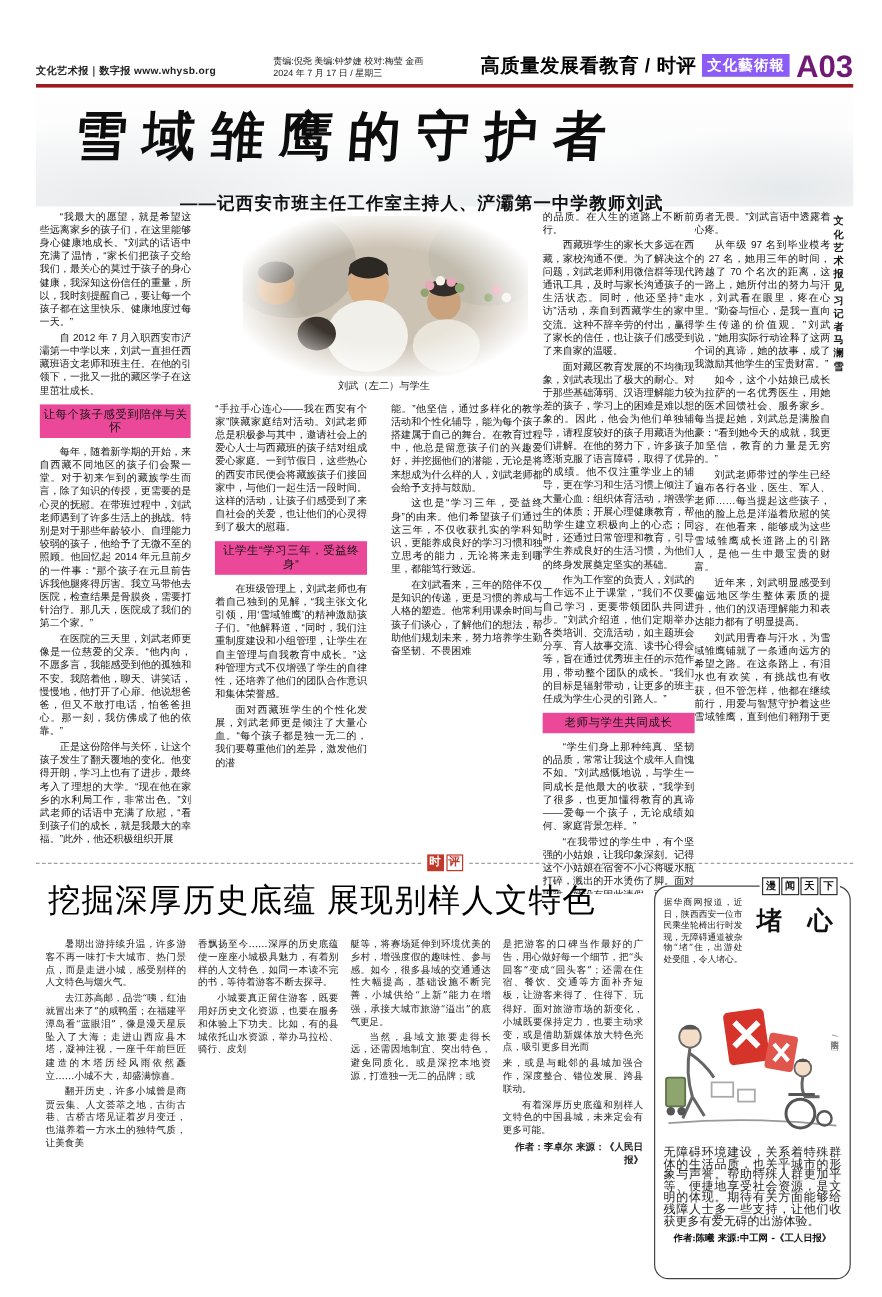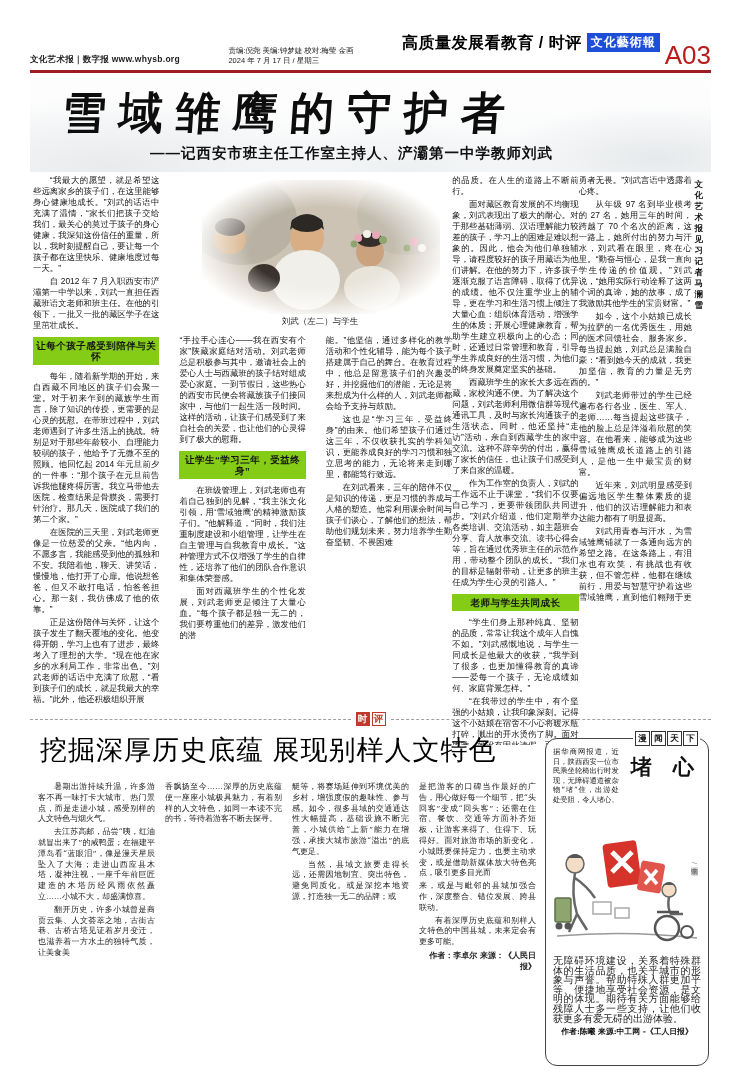--- a/index.html
+++ b/index.html
@@ -6,41 +6,41 @@
   body{width:735px;height:1081px;position:relative;background:#fff;overflow:hidden;
        font-family:"Liberation Sans","DejaVu Sans",sans-serif;color:#1a1a1a;}
   .abs{position:absolute;}
   
   .hdr{left:30px;right:24px;top:28px;height:38px;border-bottom:3px solid #9c1c22;
        display:flex;align-items:flex-end;justify-content:space-between;padding-bottom:4px;}
   .masthead{font-size:8.5px;font-weight:bold;color:#222;letter-spacing:.3px;}
   .credits{font-size:7.5px;line-height:10px;color:#222;}
   .hdr-right{display:flex;align-items:flex-start;gap:5px;}
   .section-label{font-size:16px;font-weight:900;letter-spacing:.5px;color:#000;}
-  .brand-box{background:#1d4ed8;color:#fff;font-family:"DejaVu Serif",serif;font-weight:900;
+  .brand-box{background:#8b5cf6;color:#fff;font-family:"DejaVu Serif",serif;font-weight:900;
              font-size:12px;line-height:19px;padding:0 4px;letter-spacing:1px;}
-  .pageno{font-size:26px;font-weight:400;line-height:21px;color:#b91c1c;margin-top:12px;}
+  .pageno{font-size:26px;font-weight:700;line-height:21px;color:#701a75;}
   
   .banner{left:30px;right:24px;top:76px;height:96px;
     background:
       radial-gradient(55% 120% at 12% 95%, #e8eaec 0%, rgba(232,234,236,0) 60%),
       radial-gradient(45% 100% at 55% 100%, #edf0f1 0%, rgba(237,240,241,0) 55%),
       radial-gradient(40% 90% at 92% 85%, #e6e9eb 0%, rgba(230,233,235,0) 60%),
       linear-gradient(#fefefe,#f8f9fa);}
   .main-title{left:62px;top:84px;font-family:"DejaVu Serif",serif;font-weight:900;
       font-size:44px;letter-spacing:13px;color:#0d0d0d;transform:skewX(-4deg);}
-  .sub-title{left:150px;top:144px;font-size:14.5px;font-weight:700;color:#111;letter-spacing:1px;}
+  .sub-title{left:150px;top:160px;font-size:14.5px;font-weight:700;color:#111;letter-spacing:1px;}
   
   .cols{left:33px;top:175px;width:672px;height:570px;display:flex;justify-content:space-between;}
   .col{width:129px;height:100%;overflow:hidden;font-size:8.4px;line-height:11px;
        text-align:justify;color:#141414;}
   .col.pad{padding-top:160px;box-sizing:border-box;margin-left:20px;}
   .para{margin:0 0 2px 0;text-indent:2em;}
   .para.cont{text-indent:0;}
-  .sec-h{background:#84cc16;text-align:center;font-weight:bold;font-size:9.5px;
+  .sec-h{background:#ec4899;text-align:center;font-weight:normal;font-size:9.5px;
          padding:3px 1px;margin:6px 0;text-indent:0;letter-spacing:.5px;}
   .credit{font-weight:bold;text-align:right;text-indent:0;margin-top:2px;}
   .col5{display:flex;flex-direction:row;}
   .col5 .flow{height:428px;overflow:hidden;}
   .byline{font-size:8.5px;font-weight:bold;text-align:right;margin:4px 2px 0 0;}
   
   .photo{left:202px;top:180px;width:238px;height:134px;z-index:3;}
   .photo-cap{left:235px;top:316px;width:170px;text-align:center;font-size:8.5px;
              font-family:"DejaVu Serif",serif;color:#222;z-index:3;}
   
@@ -153,22 +153,22 @@
       <div class="para">在班级管理上，刘武老师也有着自己独到的见解，“我主张文化引领，用‘雪域雏鹰’的精神激励孩子们。”他解释道，“同时，我们注重制度建设和小组管理，让学生在自主管理与自我教育中成长。”这种管理方式不仅增强了学生的自律性，还培养了他们的团队合作意识和集体荣誉感。</div>
       <div class="para">面对西藏班学生的个性化发展，刘武老师更是倾注了大量心血。“每个孩子都是独一无二的，我们要尊重他们的差异，激发他们的潜</div>
     </div>
   <div class="col pad">
       <div class="para cont">能。”他坚信，通过多样化的教学活动和个性化辅导，能为每个孩子搭建属于自己的舞台。在教育过程中，他总是留意孩子们的兴趣爱好，并挖掘他们的潜能，无论是将来想成为什么样的人，刘武老师都会给予支持与鼓励。</div>
       <div class="para">这也是“学习三年，受益终身”的由来。他们希望孩子们通过这三年，不仅收获扎实的学科知识，更能养成良好的学习习惯和独立思考的能力，无论将来走到哪里，都能笃行致远。</div>
       <div class="para">在刘武看来，三年的陪伴不仅是知识的传递，更是习惯的养成与人格的塑造。他常利用课余时间与孩子们谈心，了解他们的想法，帮助他们规划未来，努力培养学生勤奋坚韧、不畏困难</div>
     </div>
   <div class="col">
       <div class="para cont">的品质。在人生的道路上不断前行。</div>
+      <div class="para">西藏班学生的家长大多远在西藏，家校沟通不便。为了解决这个问题，刘武老师利用微信群等现代通讯工具，及时与家长沟通孩子的生活状态。同时，他还坚持“走访”活动，亲自到西藏学生的家中交流。这种不辞辛劳的付出，赢得了家长的信任，也让孩子们感受到了来自家的温暖。</div>
       <div class="para">面对藏区教育发展的不均衡现象，刘武表现出了极大的耐心。对于那些基础薄弱、汉语理解能力较差的孩子，学习上的困难是难以想象的。因此，他会为他们单独辅导，请程度较好的孩子用藏语为他们讲解。在他的努力下，许多孩子逐渐克服了语言障碍，取得了优异的成绩。他不仅注重学业上的辅导，更在学习和生活习惯上倾注了大量心血：组织体育活动，增强学生的体质；开展心理健康教育，帮助学生建立积极向上的心态；同时，还通过日常管理和教育，引导学生养成良好的生活习惯，为他们的终身发展奠定坚实的基础。</div>
-      <div class="para">西藏班学生的家长大多远在西藏，家校沟通不便。为了解决这个问题，刘武老师利用微信群等现代通讯工具，及时与家长沟通孩子的生活状态。同时，他还坚持“走访”活动，亲自到西藏学生的家中交流。这种不辞辛劳的付出，赢得了家长的信任，也让孩子们感受到了来自家的温暖。</div>
       <div class="para">作为工作室的负责人，刘武的工作远不止于课堂，“我们不仅要自己学习，更要带领团队共同进步。”刘武介绍道，他们定期举办各类培训、交流活动，如主题班会分享、育人故事交流、读书心得会等，旨在通过优秀班主任的示范作用，带动整个团队的成长。“我们的目标是辐射带动，让更多的班主任成为学生心灵的引路人。”</div>
       <div class="sec-h">老师与学生共同成长</div>
       <div class="para">“学生们身上那种纯真、坚韧的品质，常常让我这个成年人自愧不如。”刘武感慨地说，与学生一同成长是他最大的收获，“我学到了很多，也更加懂得教育的真谛——爱每一个孩子，无论成绩如何、家庭背景怎样。”</div>
       <div class="para">“在我带过的学生中，有个坚强的小姑娘，让我印象深刻。记得这个小姑娘在宿舍不小心将暖水瓶打碎，溅出的开水烫伤了脚。面对困难，她没有因此请假，而是选择坚持到课堂上。”她的那份坚韧，正所谓</div>
     </div>
   <div class="col col5">
     <div class="flow">
         <div class="para cont">勇者无畏。”刘武言语中透露着心疼。</div>
         <div class="para">从年级 97 名到毕业模考的 27 名，她用三年的时间，跨越了 70 个名次的距离，这一路上，她所付出的努力与汗水，刘武看在眼里，疼在心里。“勤奋与恒心，是我一直向学生传递的价值观。”刘武说，“她用实际行动诠释了这两个词的真谛，她的故事，成了我激励其他学生的宝贵财富。”</div>
         <div class="para">如今，这个小姑娘已成长为拉萨的一名优秀医生，用她的医术回馈社会、服务家乡。每当提起她，刘武总是满脸自豪：“看到她今天的成就，我更加坚信，教育的力量是无穷的。”</div>
@@ -205,20 +205,21 @@
 
 <div class="abs rev-head">挖掘深厚历史底蕴  展现别样人文特色</div>
 <div class="abs rev-cols">
   <div class="rev-col">
       <div class="para">暑期出游持续升温，许多游客不再一味打卡大城市、热门景点，而是走进小城，感受别样的人文特色与烟火气。</div>
       <div class="para">去江苏高邮，品尝“咦，红油就冒出来了”的咸鸭蛋；在福建平潭岛看“蓝眼泪”，像是漫天星辰坠入了大海；走进山西应县木塔，凝神注视，一座千年前巨匠建造的木塔历经风雨依然矗立……小城不大，却盛满惊喜。</div>
       <div class="para">翻开历史，许多小城曾是商贾云集、人文荟萃之地，古街古巷、古桥古塔见证着岁月变迁，也滋养着一方水土的独特气质，让美食美</div>
     </div>
   <div class="rev-col">
       <div class="para cont">香飘扬至今……深厚的历史底蕴使一座座小城极具魅力，有着别样的人文特色，如同一本读不完的书，等待着游客不断去探寻。</div>
+      <div class="para">小城要真正留住游客，既要用好历史文化资源，也要在服务和体验上下功夫。比如，有的县城依托山水资源，举办马拉松、骑行、皮划</div>
     </div>
   <div class="rev-col">
       <div class="para cont">艇等，将赛场延伸到环境优美的乡村，增强度假的趣味性、参与感。如今，很多县域的交通通达性大幅提高，基础设施不断完善，小城供给“上新”能力在增强，承接大城市旅游“溢出”的底气更足。</div>
       <div class="para">当然，县域文旅要走得长远，还需因地制宜、突出特色，避免同质化。或是深挖本地资源，打造独一无二的品牌；或</div>
     </div>
   <div class="rev-col">
       <div class="para cont">是把游客的口碑当作最好的广告，用心做好每一个细节，把“头回客”变成“回头客”；还需在住宿、餐饮、交通等方面补齐短板，让游客来得了、住得下、玩得好。面对旅游市场的新变化，小城既要保持定力，也要主动求变，或是借助新媒体放大特色亮点，吸引更多目光而</div>
       <div class="para cont">来，或是与毗邻的县城加强合作，深度整合、错位发展、跨县联动。</div>
       <div class="para">有着深厚历史底蕴和别样人文特色的中国县城，未来定会有更多可能。</div>
       <div class="credit">作者：李卓尔  来源：《人民日报》</div>

